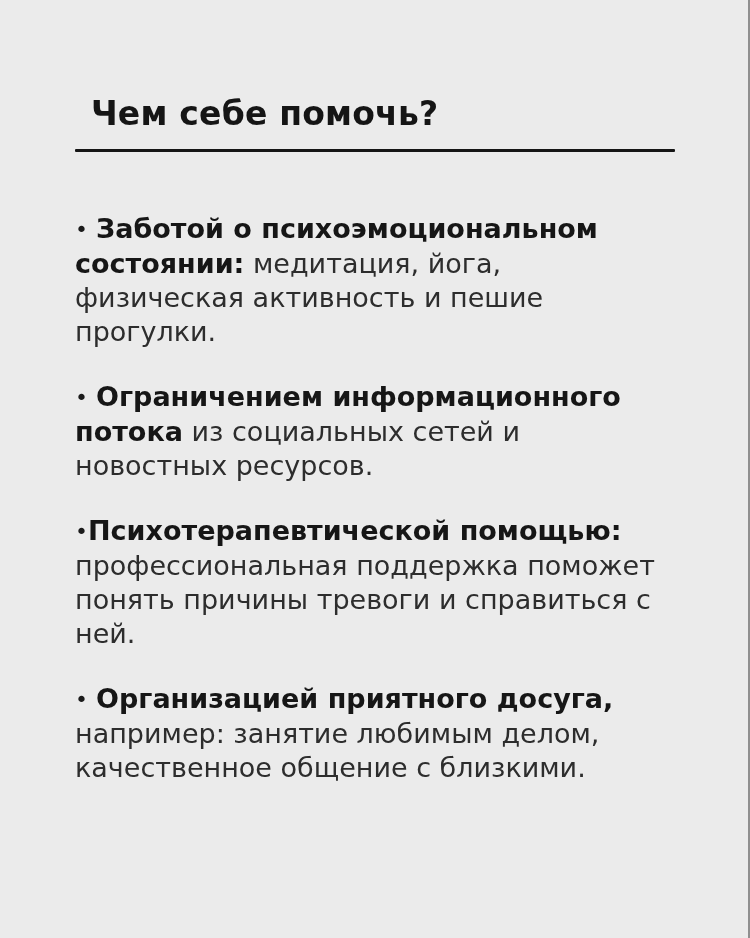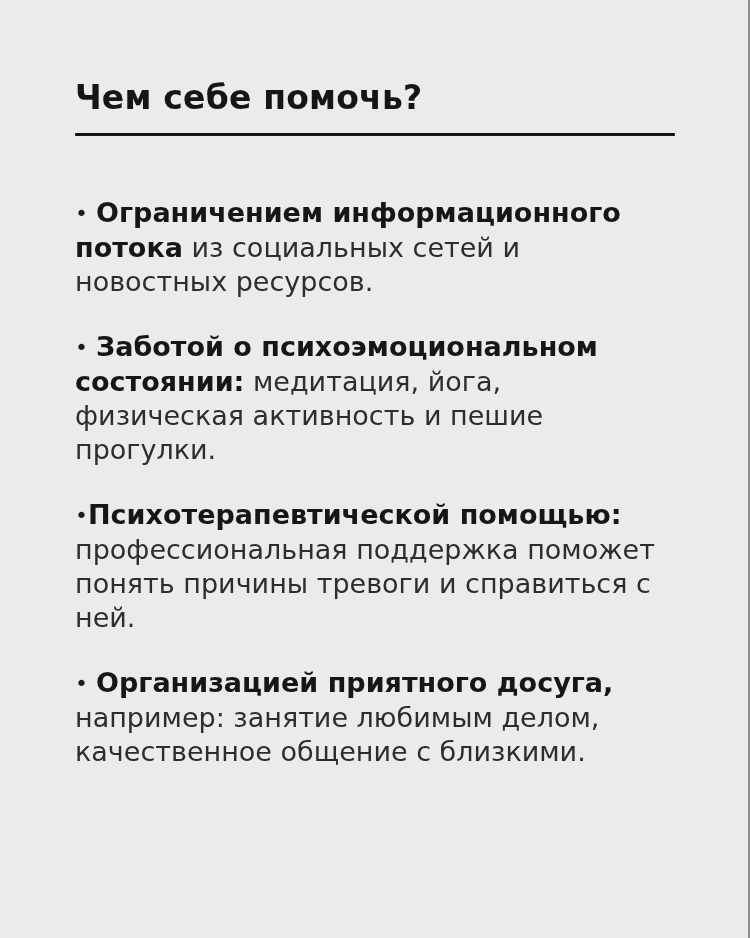--- a/index.html
+++ b/index.html
@@ -27,21 +27,21 @@
     width: 100%;
     height: 100%;
     padding: 80px 72px 0 75px;
   }
   .title {
     font-size: 33px;
     font-weight: 700;
     color: #151515;
     letter-spacing: 0.2px;
     line-height: 1.1;
-    margin: 0;
+    margin: 16px;
   }
   .title-rule {
     width: 600px;
     height: 3px;
     margin-top: 17px;
     border-radius: 1px;
   }
   .bullets {
     margin-top: 60px;
   }
@@ -76,22 +76,22 @@
 <div class="edge-line" style="background: rgb(143, 143, 143);"></div>
 
 <div class="card">
 
   <h1 class="title">Чем себе помочь?</h1>
 
   <div class="title-rule" style="background: rgb(21, 21, 21);"></div>
 
   <div class="bullets">
 
+    <p class="bullet"><span class="marker">•</span><span class="lead">Заботой о психоэмоциональном состоянии:</span><span class="rest"> медитация, йога, физическая активность и пешие прогулки.</span></p>
+
     <p class="bullet"><span class="marker">•</span><span class="lead">Ограничением информационного потока</span><span class="rest"> из социальных сетей и новостных ресурсов.</span></p>
-
-    <p class="bullet"><span class="marker">•</span><span class="lead">Заботой о психоэмоциональном состоянии:</span><span class="rest"> медитация, йога, физическая активность и пешие прогулки.</span></p>
 
     <p class="bullet tight"><span class="marker">•</span><span class="lead">Психотерапевтической помощью:</span><span class="rest"> профессиональная поддержка поможет понять причины тревоги и справиться с ней.</span></p>
 
     <p class="bullet"><span class="marker">•</span><span class="lead">Организацией приятного досуга,</span><span class="rest"> например: занятие любимым делом, качественное общение с близкими.</span></p>
 
   </div>
 </div>
 
 </body></html>

